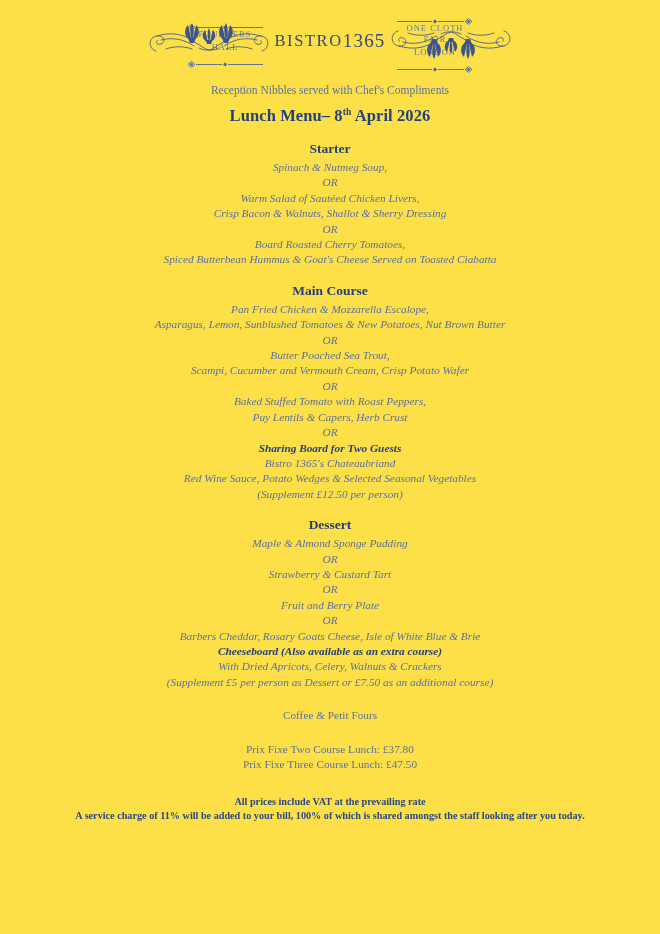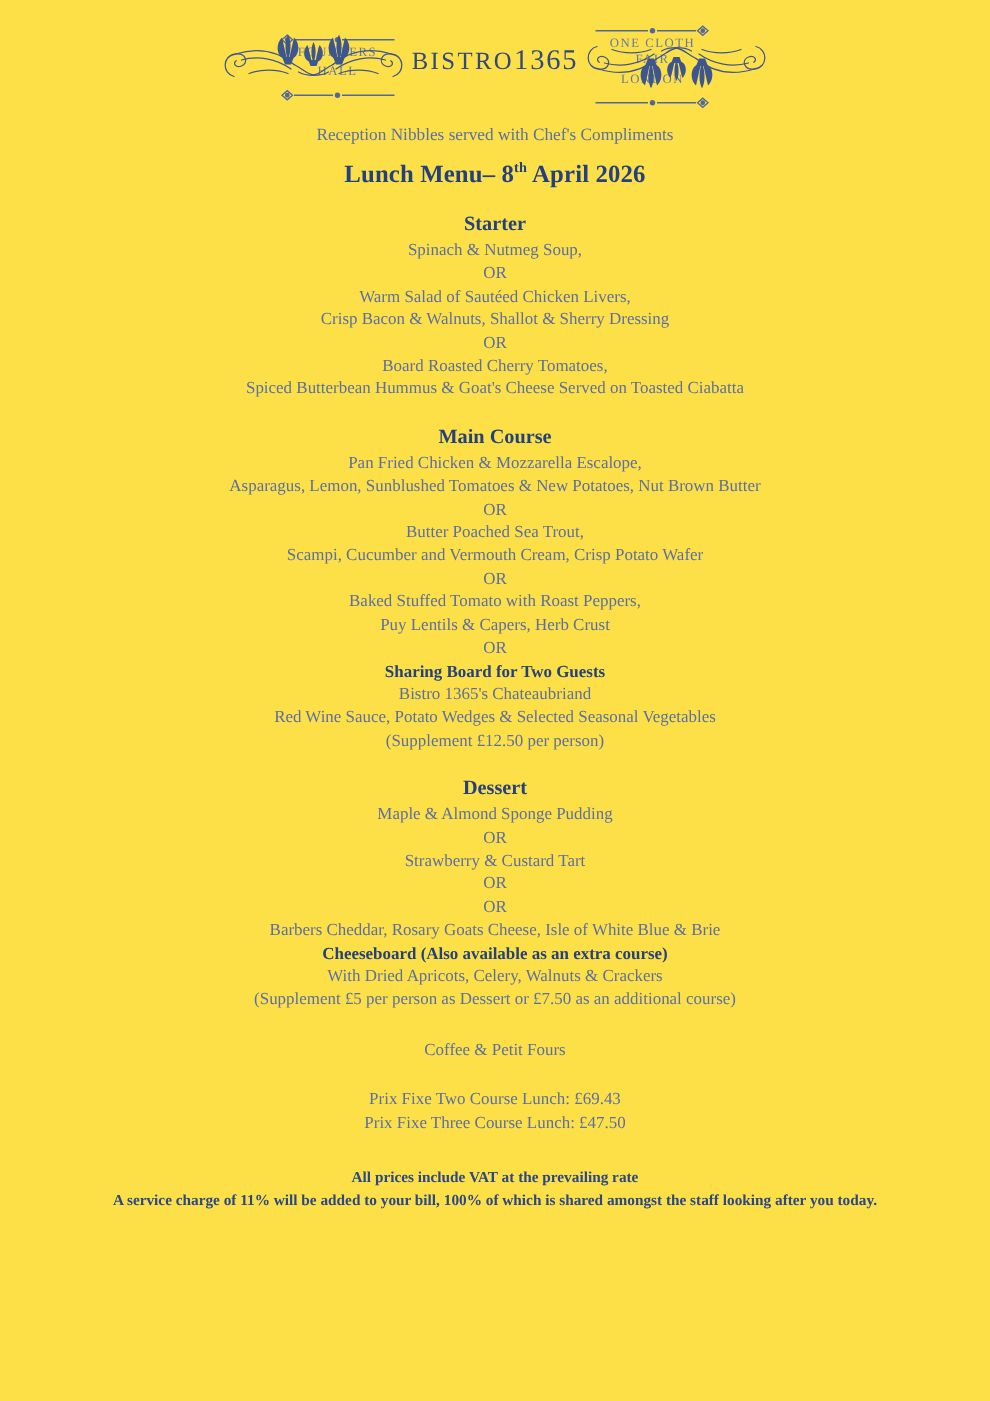--- a/index.html
+++ b/index.html
@@ -120,20 +120,21 @@
     font-weight: bold;
     color: #23407f;
     line-height: 18px;
     margin-bottom: 2px;
   }
   .line {
     font-size: 11.3px;
     color: #5b6fa3;
     line-height: 15.4px;
     white-space: nowrap;
+    font-style: italic;
   }
   .line.or {
     color: #5b6fa3;
   }
   .line.bold {
     font-weight: bold;
     color: #23407f;
   }
   .spacer-md { height: 18px; }
   .spacer-lg { height: 22px; }
@@ -326,33 +327,34 @@
           <div class="line">Bistro 1365's Chateaubriand</div>
           <div class="line">Red Wine Sauce, Potato Wedges &amp; Selected Seasonal Vegetables</div>
           <div class="line">(Supplement £12.50 per person)</div>
         </div>
         <div class="course">
           <div class="course-heading">Dessert</div>
           <div class="line">Maple &amp; Almond Sponge Pudding</div>
           <div class="line or">OR</div>
           <div class="line">Strawberry &amp; Custard Tart</div>
           <div class="line or">OR</div>
+          <div class="line">Fruit and Berry Plate</div>
           <div class="line or">OR</div>
           <div class="line">Barbers Cheddar, Rosary Goats Cheese, Isle of White Blue &amp; Brie</div>
           <div class="line bold">Cheeseboard (Also available as an extra course)</div>
           <div class="line">With Dried Apricots, Celery, Walnuts &amp; Crackers</div>
           <div class="line">(Supplement £5 per person as Dessert or £7.50 as an additional course)</div>
         </div>
       </div>
 
     <div class="spacer-md"></div>
     <div class="coffee">Coffee &amp; Petit Fours</div>
 
     <div class="spacer-md"></div>
-    <div class="price-line">Prix Fixe Two Course Lunch: £69.43</div>
+    <div class="price-line">Prix Fixe Two Course Lunch: £37.80</div>
     <div class="price-line">Prix Fixe Three Course Lunch: £47.50</div>
 
     <div class="spacer-lg"></div>
     <div class="footnote">All prices include VAT at the prevailing rate</div>
     <div class="footnote">A service charge of 11% will be added to your bill, 100% of which is shared amongst the staff looking after you today.</div>
 
   </div>
 </div>
 
 </body></html>

